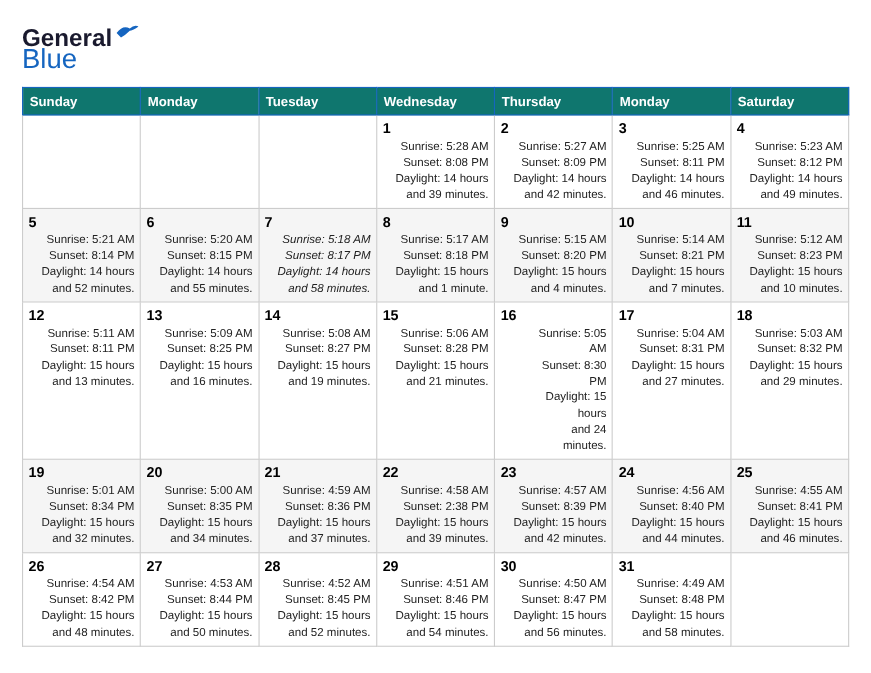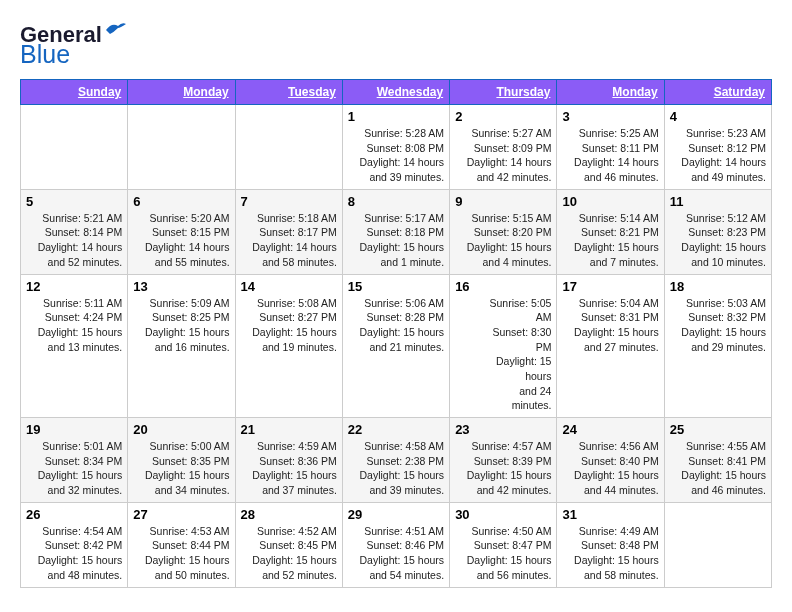--- a/index.html
+++ b/index.html
@@ -34,28 +34,27 @@
       font-size: 14px;
       color: #333;
       margin-top: 2px;
     }
     .calendar {
       width: 100%;
       border-collapse: collapse;
       font-size: 11px;
     }
     .calendar th {
-      background-color: #8b5cf6;
+      background-color: #0f766e;
       color: #fff;
-      text-align: right;
+      text-align: left;
       padding: 5px 6px;
       font-size: 12px;
       font-weight: bold;
       border: 1px solid #1565c0;
-      text-decoration: underline;
     }
     .calendar td {
       border: 1px solid #ccc;
       vertical-align: top;
       padding: 4px 5px;
       width: 107px;
       min-height: 80px;
       background: #fff;
     }
     .calendar tr:nth-child(even) td {
@@ -155,21 +154,21 @@
         </td>
         <td>
           <span class="day-num">6</span>
           <div class="day-info" style="white-space: pre-line;">Sunrise: 5:20 AM
 Sunset: 8:15 PM
 Daylight: 14 hours
 and 55 minutes.</div>
         </td>
         <td>
           <span class="day-num">7</span>
-          <div class="day-info" style="white-space: pre-line;">Sunrise: 5:18 AM
+          <div class="day-info" style="white-space: pre-line; font-style: italic;">Sunrise: 5:18 AM
 Sunset: 8:17 PM
 Daylight: 14 hours
 and 58 minutes.</div>
         </td>
         <td>
           <span class="day-num">8</span>
           <div class="day-info" style="white-space: pre-line;">Sunrise: 5:17 AM
 Sunset: 8:18 PM
 Daylight: 15 hours
 and 1 minute.</div>
@@ -193,21 +192,21 @@
           <div class="day-info" style="white-space: pre-line;">Sunrise: 5:12 AM
 Sunset: 8:23 PM
 Daylight: 15 hours
 and 10 minutes.</div>
         </td>
       </tr>
       <tr>
         <td>
           <span class="day-num">12</span>
           <div class="day-info" style="white-space: pre-line;">Sunrise: 5:11 AM
-Sunset: 4:24 PM
+Sunset: 8:11 PM
 Daylight: 15 hours
 and 13 minutes.</div>
         </td>
         <td>
           <span class="day-num">13</span>
           <div class="day-info" style="white-space: pre-line;">Sunrise: 5:09 AM
 Sunset: 8:25 PM
 Daylight: 15 hours
 and 16 minutes.</div>
         </td>

